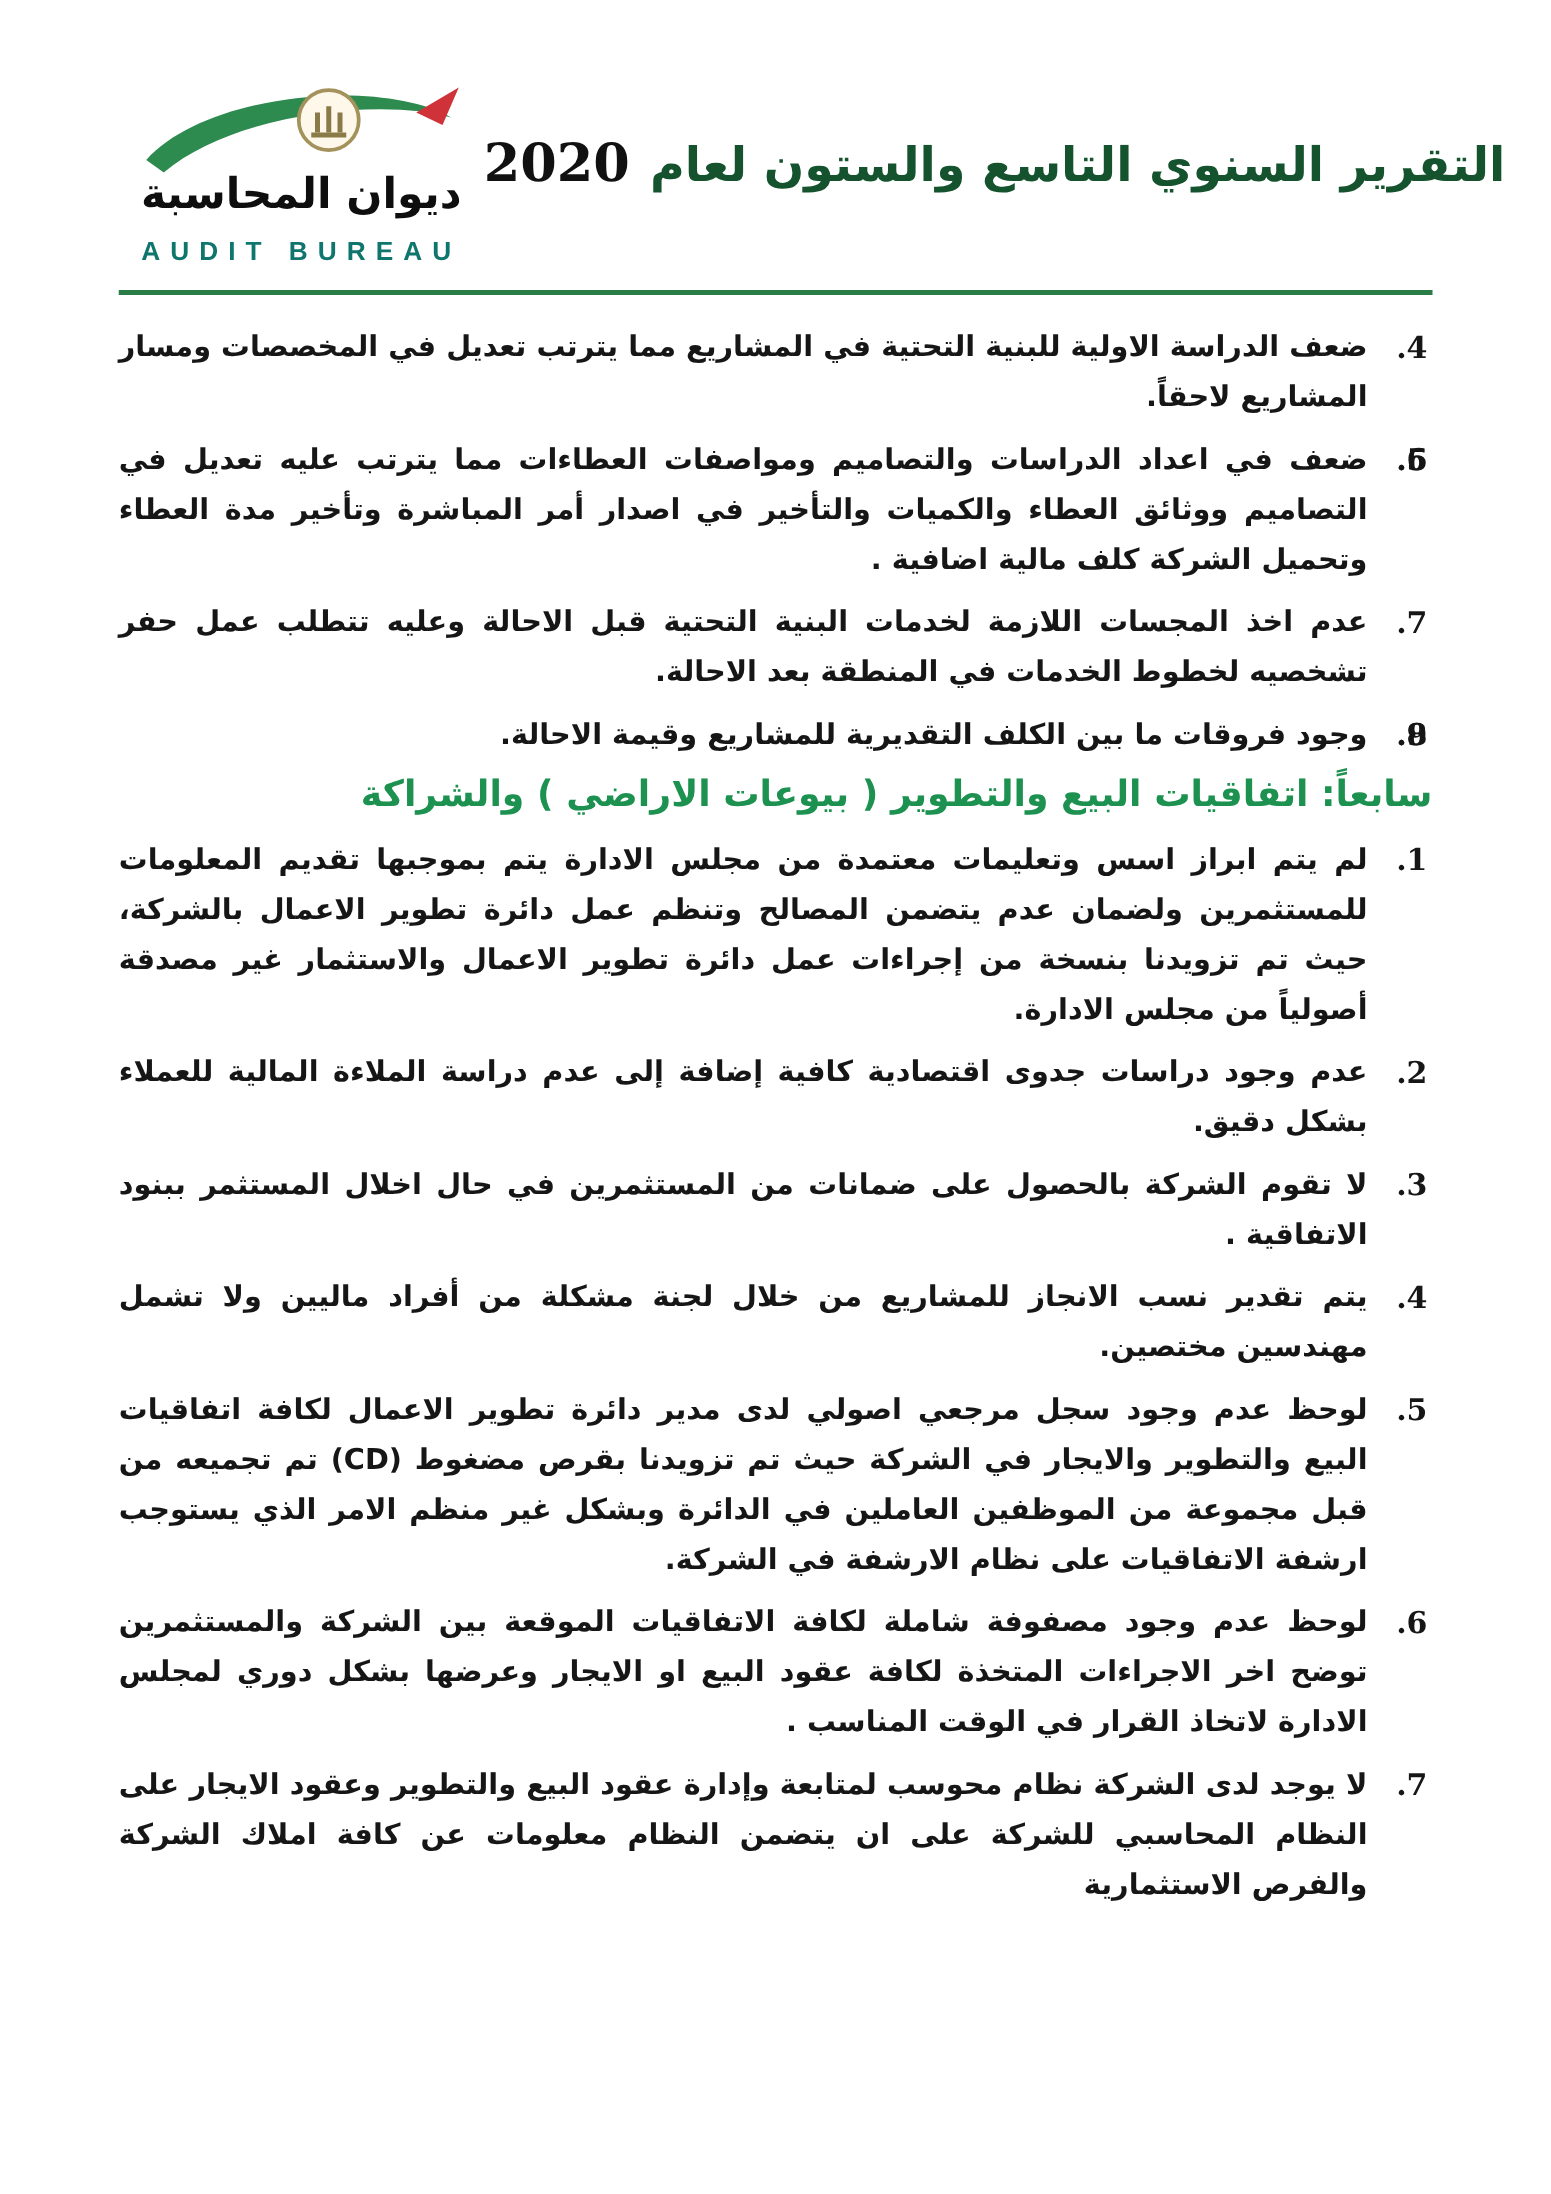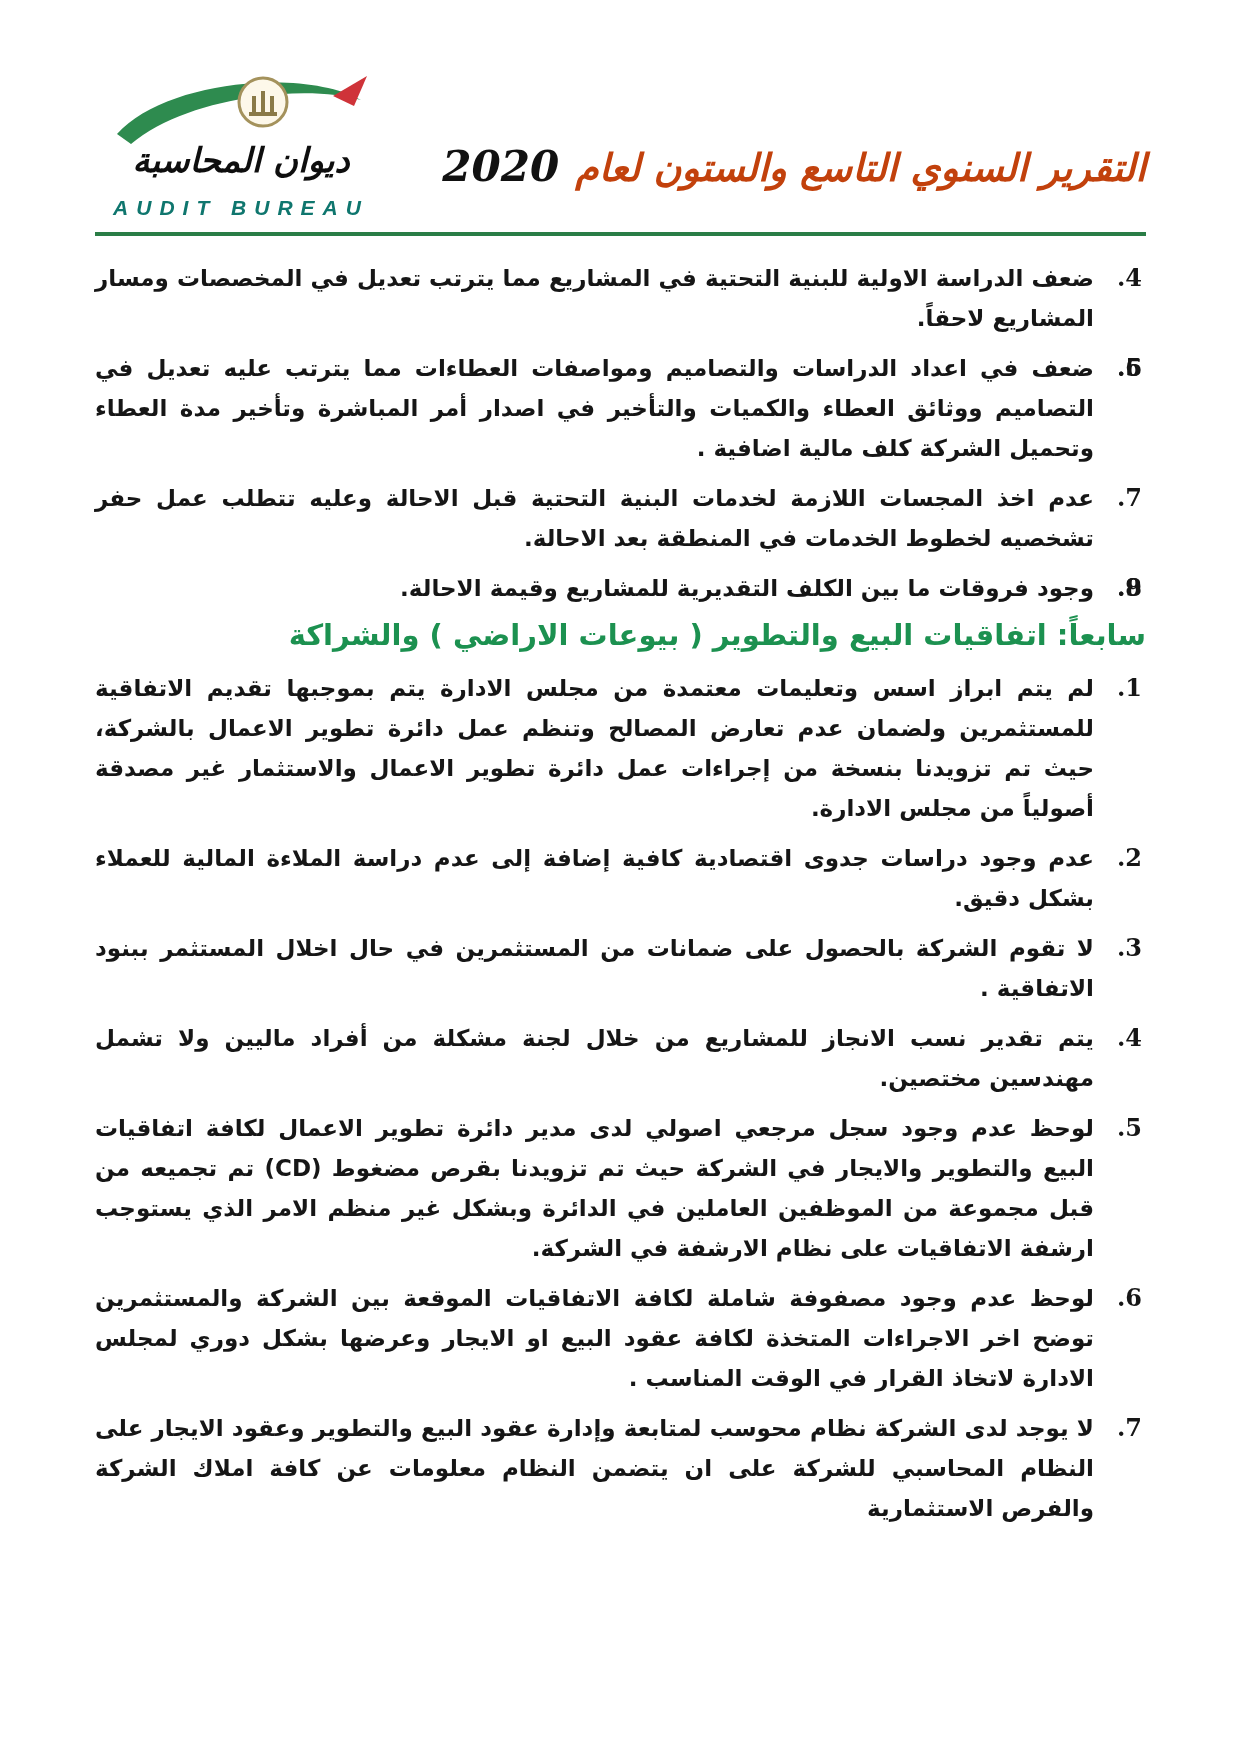--- a/index.html
+++ b/index.html
@@ -13,23 +13,22 @@
     margin: 0 auto;
     background: #ffffff;
     padding: 48px 95px 0 95px;
     overflow: hidden;
   }
 
   
   .header {
     display: flex;
     justify-content: space-between;
-    align-items: center;
+    align-items: flex-start;
     height: 178px;
-    font-style: italic;
   }
   .logo { width: 292px; text-align: center; }
   .logo svg { display: block; margin: 0 auto; }
   .logo-latin {
     font-family: "Liberation Sans", sans-serif;
     font-size: 21px;
     font-weight: 600;
     letter-spacing: 8px;
     color: #0f766e;
     margin-top: 4px;
@@ -37,21 +36,21 @@
   }
   .title-block {
     direction: rtl;
     display: flex;
     align-items: baseline;
     gap: 16px;
     margin-top: 58px;
     white-space: nowrap;
   }
   .title-ar {
-    color: #c2410c;
+    color: #14532d;
     font-size: 38px;
     font-weight: bold;
   }
   .title-year {
     color: #111111;
     font-family: "DejaVu Serif", serif;
     font-size: 42px;
     font-weight: bold;
   }
   .header-rule {
@@ -167,21 +166,21 @@
         <span class="txt">وجود فروقات ما بين الكلف التقديرية للمشاريع وقيمة الاحالة.</span>
       </div>
       </div>
 
     <h2 class="section-heading">سابعاً: اتفاقيات البيع والتطوير ( بيوعات الاراضي ) والشراكة</h2>
 
     <div class="list">
 
     <div class="list-item">
         <span class="num">1.</span>
-        <span class="txt">لم يتم ابراز اسس وتعليمات معتمدة من مجلس الادارة يتم بموجبها تقديم الاتفاقية للمستثمرين ولضمان عدم تعارض المصالح وتنظم عمل دائرة تطوير الاعمال بالشركة، حيث تم تزويدنا بنسخة من إجراءات عمل دائرة تطوير الاعمال والاستثمار غير مصدقة أصولياً من مجلس الادارة.</span>
+        <span class="txt">لم يتم ابراز اسس وتعليمات معتمدة من مجلس الادارة يتم بموجبها تقديم المعلومات للمستثمرين ولضمان عدم يتضمن المصالح وتنظم عمل دائرة تطوير الاعمال بالشركة، حيث تم تزويدنا بنسخة من إجراءات عمل دائرة تطوير الاعمال والاستثمار غير مصدقة أصولياً من مجلس الادارة.</span>
       </div>
         <div class="list-item">
         <span class="num">2.</span>
         <span class="txt">عدم وجود دراسات جدوى اقتصادية كافية إضافة إلى عدم دراسة الملاءة المالية للعملاء بشكل دقيق.</span>
       </div>
         <div class="list-item">
         <span class="num">3.</span>
         <span class="txt">لا تقوم الشركة بالحصول على ضمانات من المستثمرين في حال اخلال المستثمر ببنود الاتفاقية .</span>
       </div>
         <div class="list-item">

